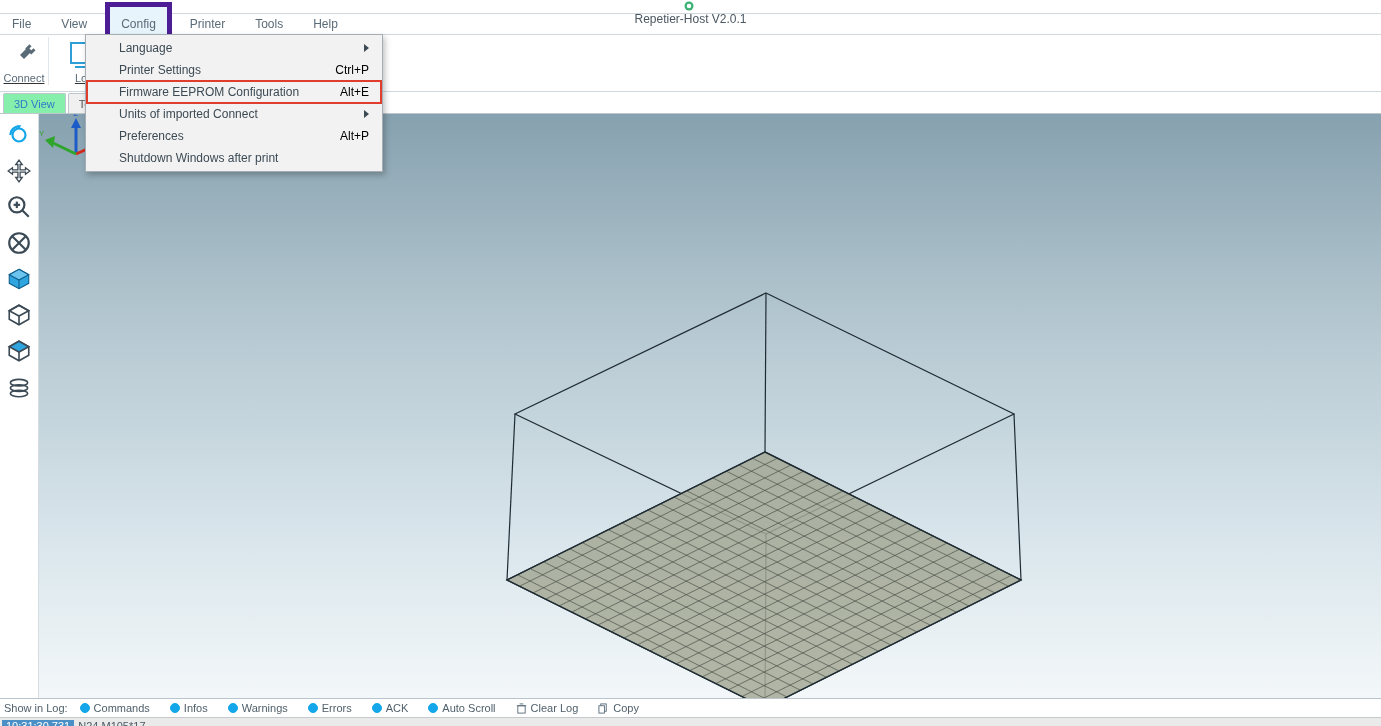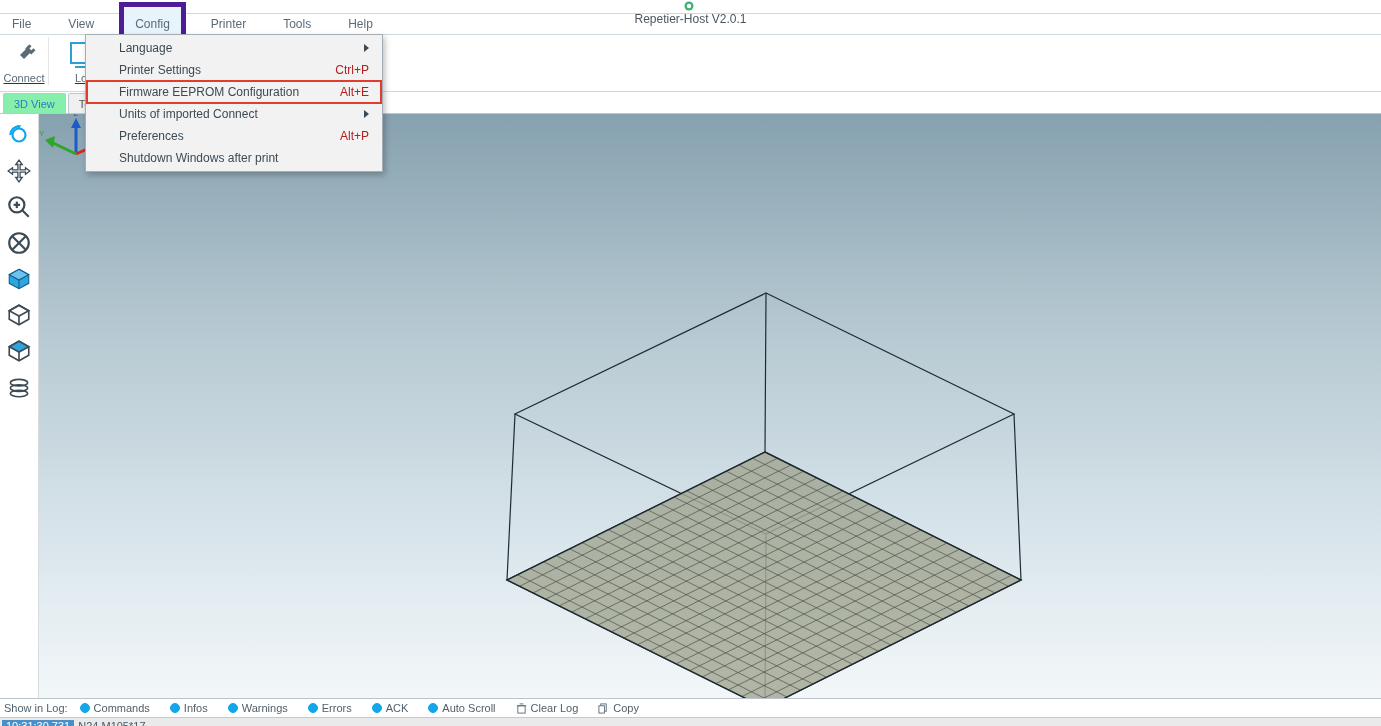--- a/index.html
+++ b/index.html
@@ -9,29 +9,29 @@
     --border:#bfc7cc;
     --blue:#00a2ff;
     --tool-icon:#13a6e8;
     --text:#333;
     --highlight:#e13d2c;
   }
   html,body{margin:0;padding:0;background:#fff;font-family:"Segoe UI",Tahoma,sans-serif;font-size:12px;color:var(--text);}
   .app{width:1381px;height:726px;position:relative;overflow:hidden;}
   .titlebar{height:13px;color:#4a5660;font-size:12px;padding:0 6px;display:flex;align-items:center;background:#fff;flex-direction:column;}
   .titlebar .icon{width:12px;height:12px;margin-right:4px;}
-  .menubar{height:20px;display:flex;align-items:center;gap:13px;border:1px solid #cfd8dd;border-left:none;border-right:none;background:#fff;}
+  .menubar{height:20px;display:flex;align-items:center;gap:6px;border:1px solid #cfd8dd;border-left:none;border-right:none;background:#fff;}
   .menubar .menu-item{padding:2px 12px;height:16px;display:flex;align-items:center;color:#5a6b78;font-size:12px;cursor:default;}
   .menubar .menu-item.active{background:#e8f4fb;border:5px solid #4c1d95;padding:9px 11px;}
   .toolbar-row{height:54px;border-bottom:1px solid #cfd8dd;display:flex;align-items:flex-start;padding-top:2px;text-decoration:underline;}
   .toolbar-btn{width:48px;height:48px;display:flex;flex-direction:column;align-items:center;justify-content:center;gap:1px;color:#5a6b78;font-size:11px;border-right:1px solid #e0e6ea;margin-right:8px;}
   .toolbar-btn .icon-large{width:32px;height:32px;display:flex;align-items:center;justify-content:center;}
   .dropdown{position:absolute;top:34px;left:85px;width:294px;background:#f2f2f2;border:1px solid #a3adb3;box-shadow:2px 3px 6px rgba(0,0,0,.25);z-index:100;padding:2px 1px;}
   .dropdown-item{height:22px;display:flex;align-items:center;padding-left:32px;justify-content:space-between;padding-right:12px;color:#3c4a54;font-size:12px;position:relative;}
-  .dropdown-item .shortcut{color:#b91c1c;}
+  .dropdown-item .shortcut{color:#000000;}
   .dropdown-item .submenu-arrow{width:0;height:0;border-top:4px solid transparent;border-bottom:4px solid transparent;border-left:5px solid #3c4a54;}
   .dropdown-item.highlight-box{outline:2px solid var(--highlight);outline-offset:-1px;}
   .tabs{height:21px;display:flex;align-items:flex-end;position:relative;padding-left:3px;border-bottom:1px solid #c0c7cc;}
   .tab{height:19px;padding:0 10px;display:flex;align-items:center;font-size:11px;color:#3278c9;border:1px solid #c0c7cc;border-bottom:none;background:#86efac;border-radius:2px 2px 0 0;margin-right:2px;}
   .tab.inactive{background:#f0f0f0;color:#555;}
   .main{height:568px;display:flex;}
   .side-tools{width:38px;background:#fff;border-right:1px solid #d6dce0;display:flex;flex-direction:column;align-items:center;padding-top:6px;gap:6px;}
   .stool{width:30px;height:30px;display:flex;align-items:center;justify-content:center;color:var(--tool-icon);}
   .stool.gray{color:#3b4a55;}
   .viewport{flex:1;background:linear-gradient(to bottom,#86a1af 0%,#b4c7d0 35%,#dbe7ed 75%,#f3f7f9 100%);position:relative;overflow:hidden;}

